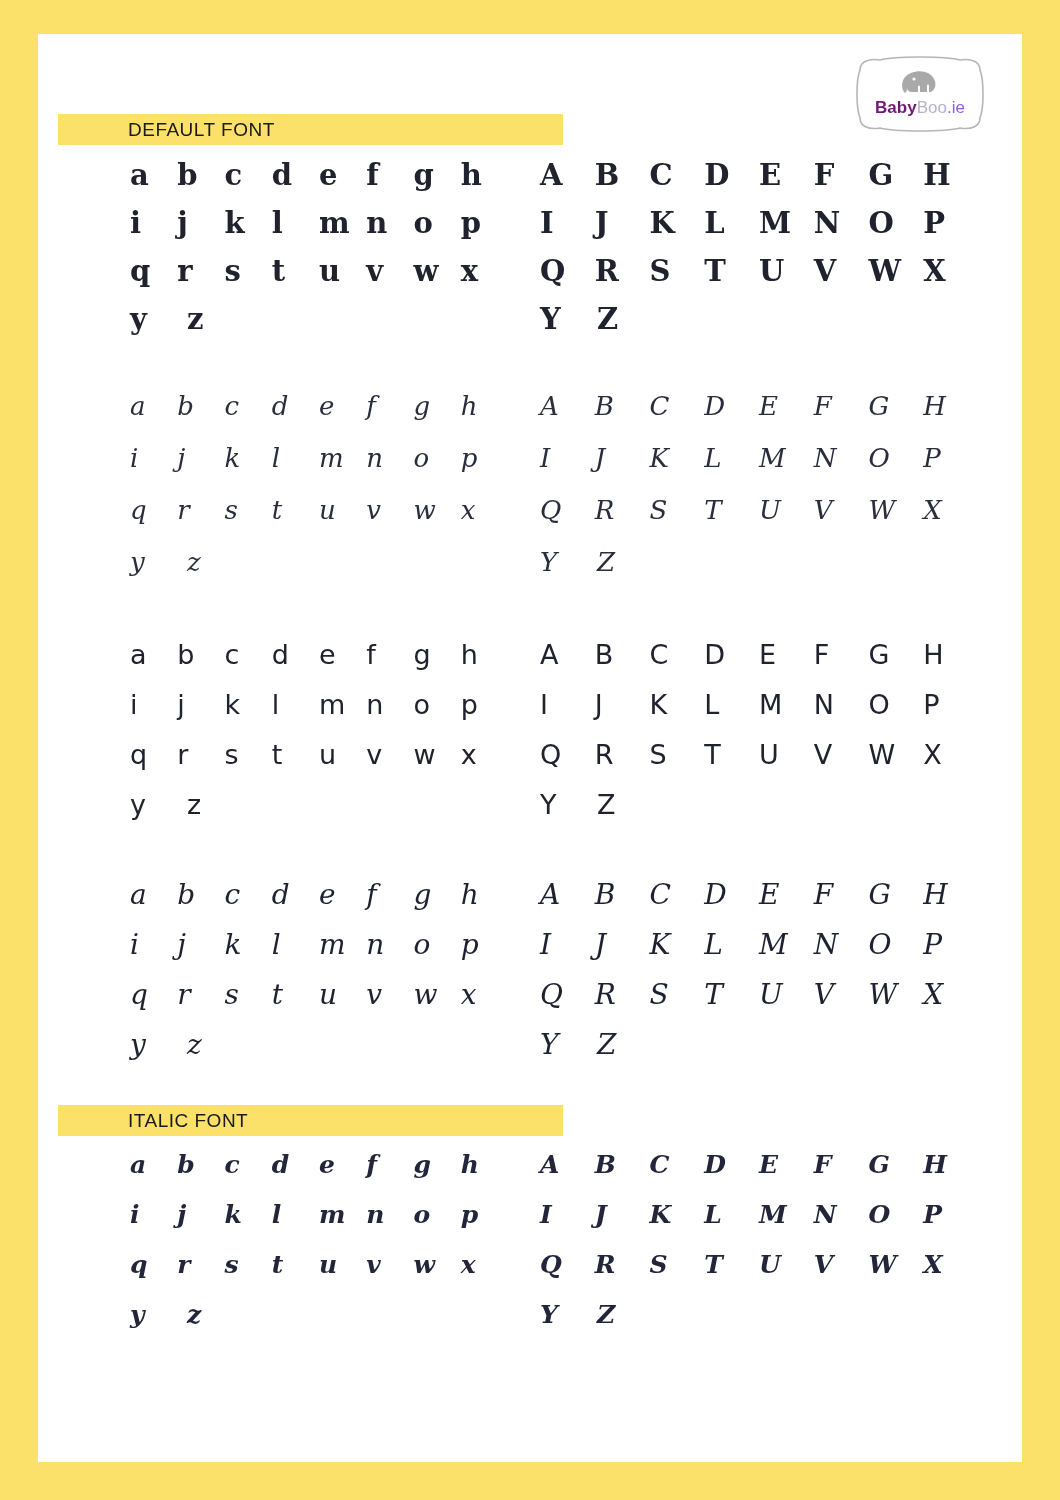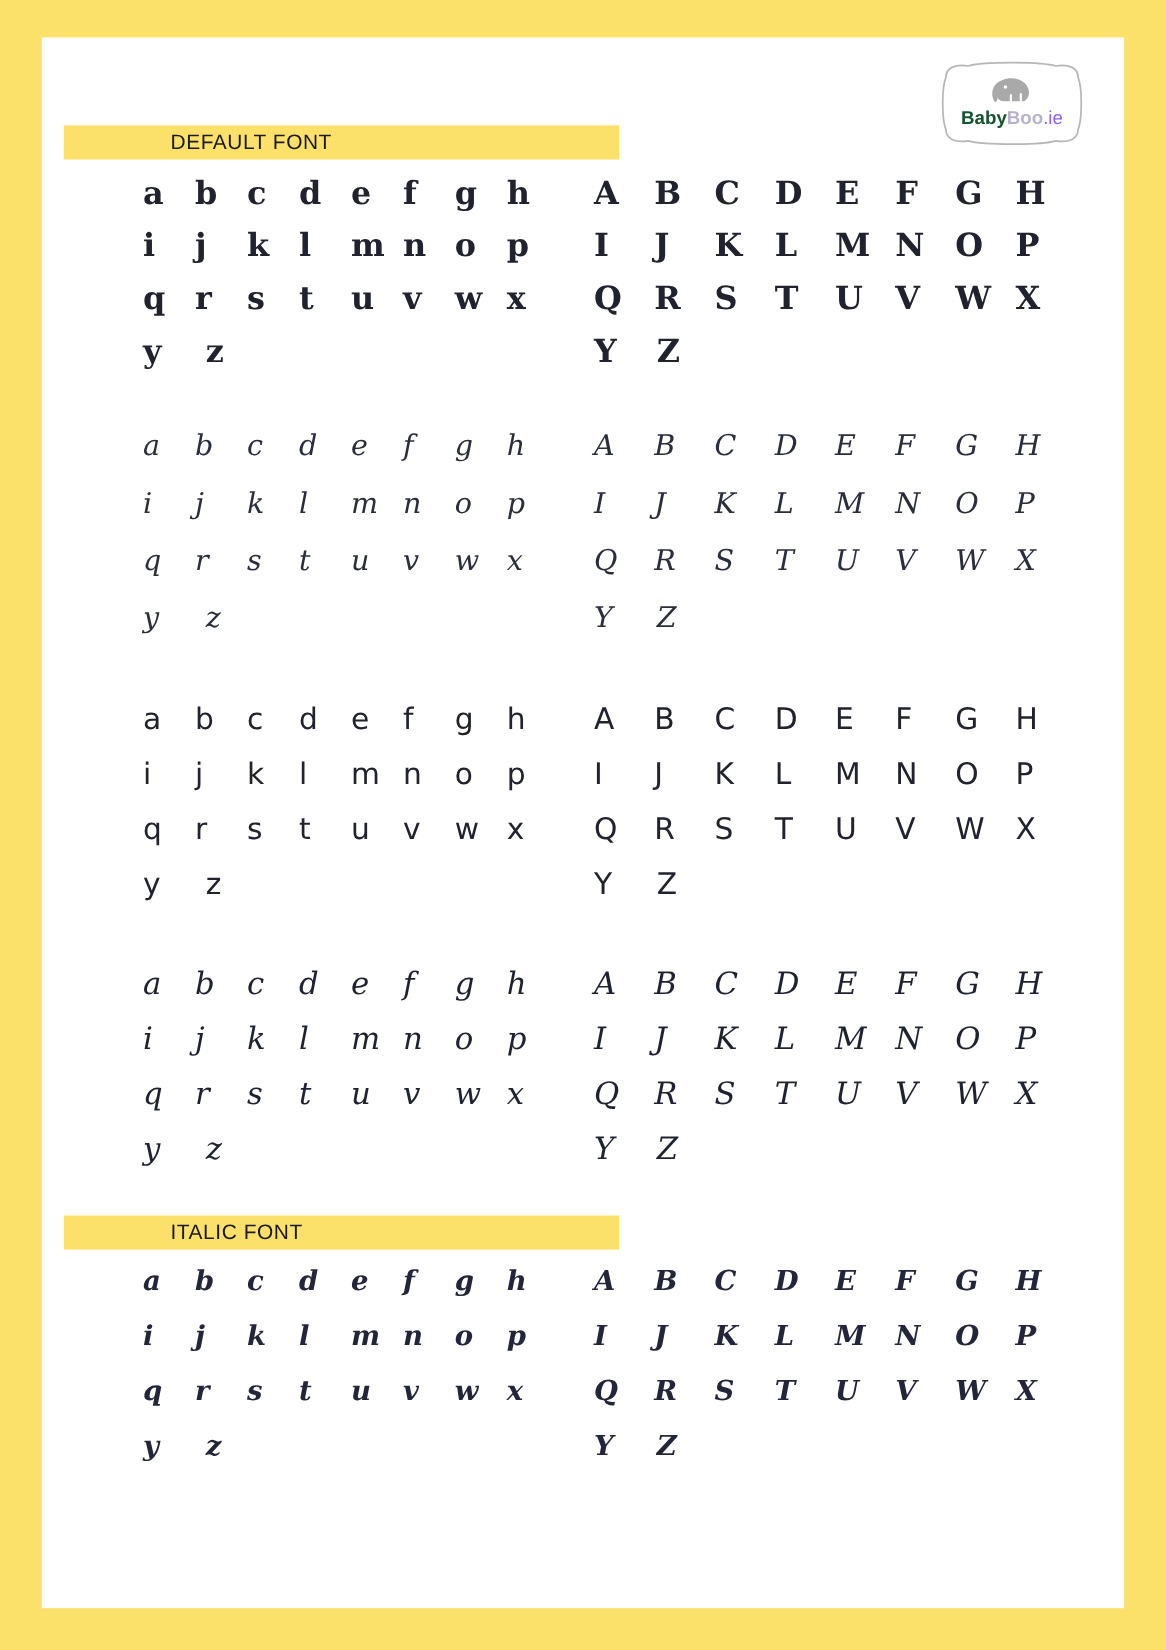--- a/index.html
+++ b/index.html
@@ -43,22 +43,22 @@
     position: absolute;
     left: 0;
     right: 0;
     top: 44px;
     text-align: center;
     font-size: 17px;
     letter-spacing: 0px;
     color: #8f8f8f;
     font-family: "Liberation Sans", sans-serif;
   }
-  .logo-text .b1 { color: #14532d; font-weight: bold; }
-  .logo-text .b2 { color: #b8b1cb; font-weight: bold; }
+  .logo-text .b1 { color: #701a75; font-weight: bold; }
+  .logo-text .b2 { color: #b8b1cb; font-weight: normal; }
   .logo-text .b3 { color: #8b5cf6; }
   .elephant {
     position: absolute;
     left: 50%;
     transform: translateX(-50%);
     top: 14px;
     width: 44px;
     height: 30px;
   }
 
@@ -75,21 +75,21 @@
     margin-bottom: 14px;
   }
   .section-header {
     background: #fbe06a;
     height: 31px;
     width: 505px;
     margin-left: 20px;
     display: flex;
     align-items: center;
     box-sizing: border-box;
-    padding-left: 97px;
+    padding-left: 70px;
   }
   .section-title {
     font-size: 19px;
     color: #1a1a1a;
     letter-spacing: 0.5px;
     font-family: "Liberation Sans", sans-serif;
   }
   .section-body {
     display: flex;
     padding: 16px 0 10px 0;

